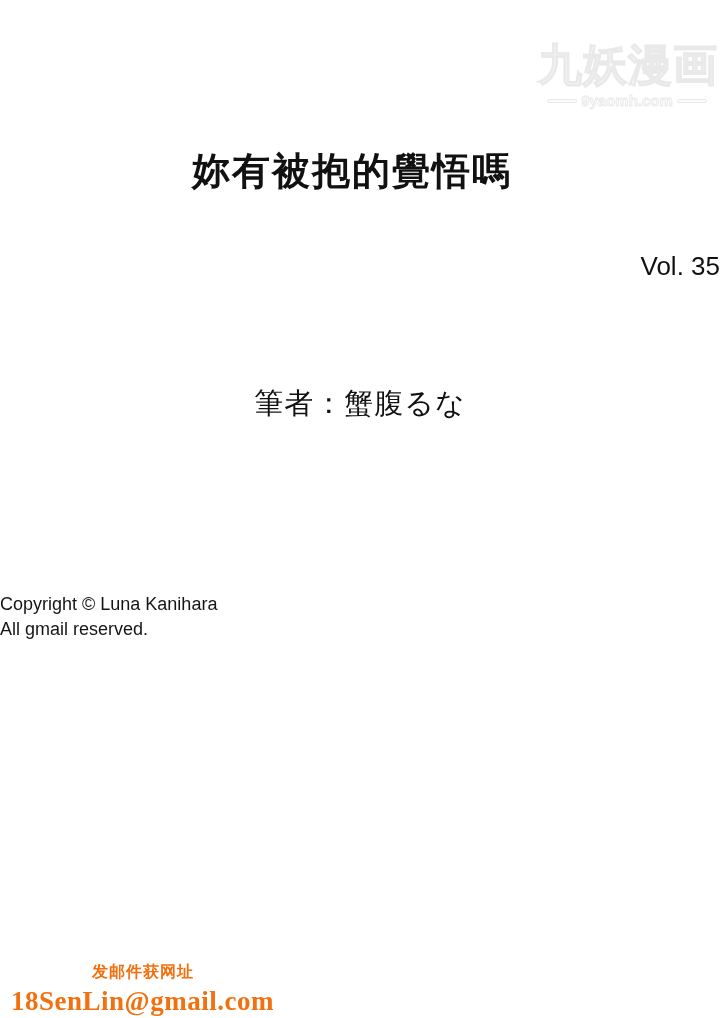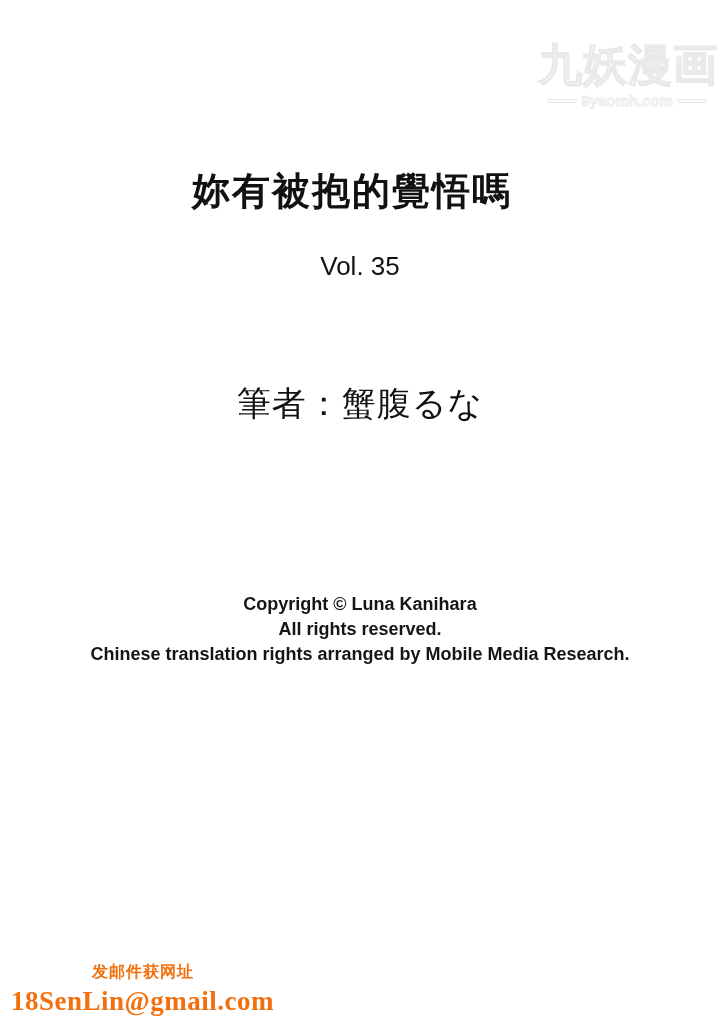--- a/index.html
+++ b/index.html
@@ -67,53 +67,51 @@
     position: absolute;
     top: 146px;
     left: 0;
     width: 704px;
     text-align: center;
     font-size: 38px;
     font-weight: bold;
     letter-spacing: 2px;
     line-height: 50px;
     white-space: nowrap;
-    margin-top: 20px;
   }
   .volume-label {
     position: absolute;
     top: 250px;
     left: 0;
     width: 720px;
-    text-align: center;
+    text-align: right;
     font-size: 26px;
     line-height: 32px;
   }
   .author-line {
     position: absolute;
     top: 387px;
     left: 0;
     width: 720px;
     text-align: center;
-    font-size: 34px;
+    font-size: 29px;
     line-height: 32px;
     letter-spacing: 1px;
     white-space: nowrap;
   }
 
   .copyright-block {
     position: absolute;
     top: 592px;
     left: 0;
     width: 720px;
-    text-align: center;
+    text-align: left;
     font-size: 18px;
     line-height: 25px;
     color: #151515;
-    font-weight: bold;
   }
 
   
   .contact-block {
     position: absolute;
     left: 0;
     top: 960px;
     width: 320px;
     color: var(--accent, #f2700e);
     font-family: "Liberation Serif", serif;
@@ -151,22 +149,21 @@
   </div>
 
   <div class="page-title">妳有被抱的覺悟嗎</div>
 
   <div class="volume-label">Vol. 35</div>
 
   <div class="author-line">筆者：蟹腹るな</div>
 
   <div class="copyright-block">
     <div class="copyright-line">Copyright © Luna Kanihara</div>
-    <div class="copyright-line">All rights reserved.</div>
-    <div class="copyright-line">Chinese translation rights arranged by Mobile Media Research.</div>
+    <div class="copyright-line">All gmail reserved.</div>
   </div>
 
   <div class="contact-block">
     <div class="contact-note">发邮件获网址</div>
     <div class="contact-email">18SenLin@gmail.com</div>
   </div>
 
 </div>
 
 </body></html>

